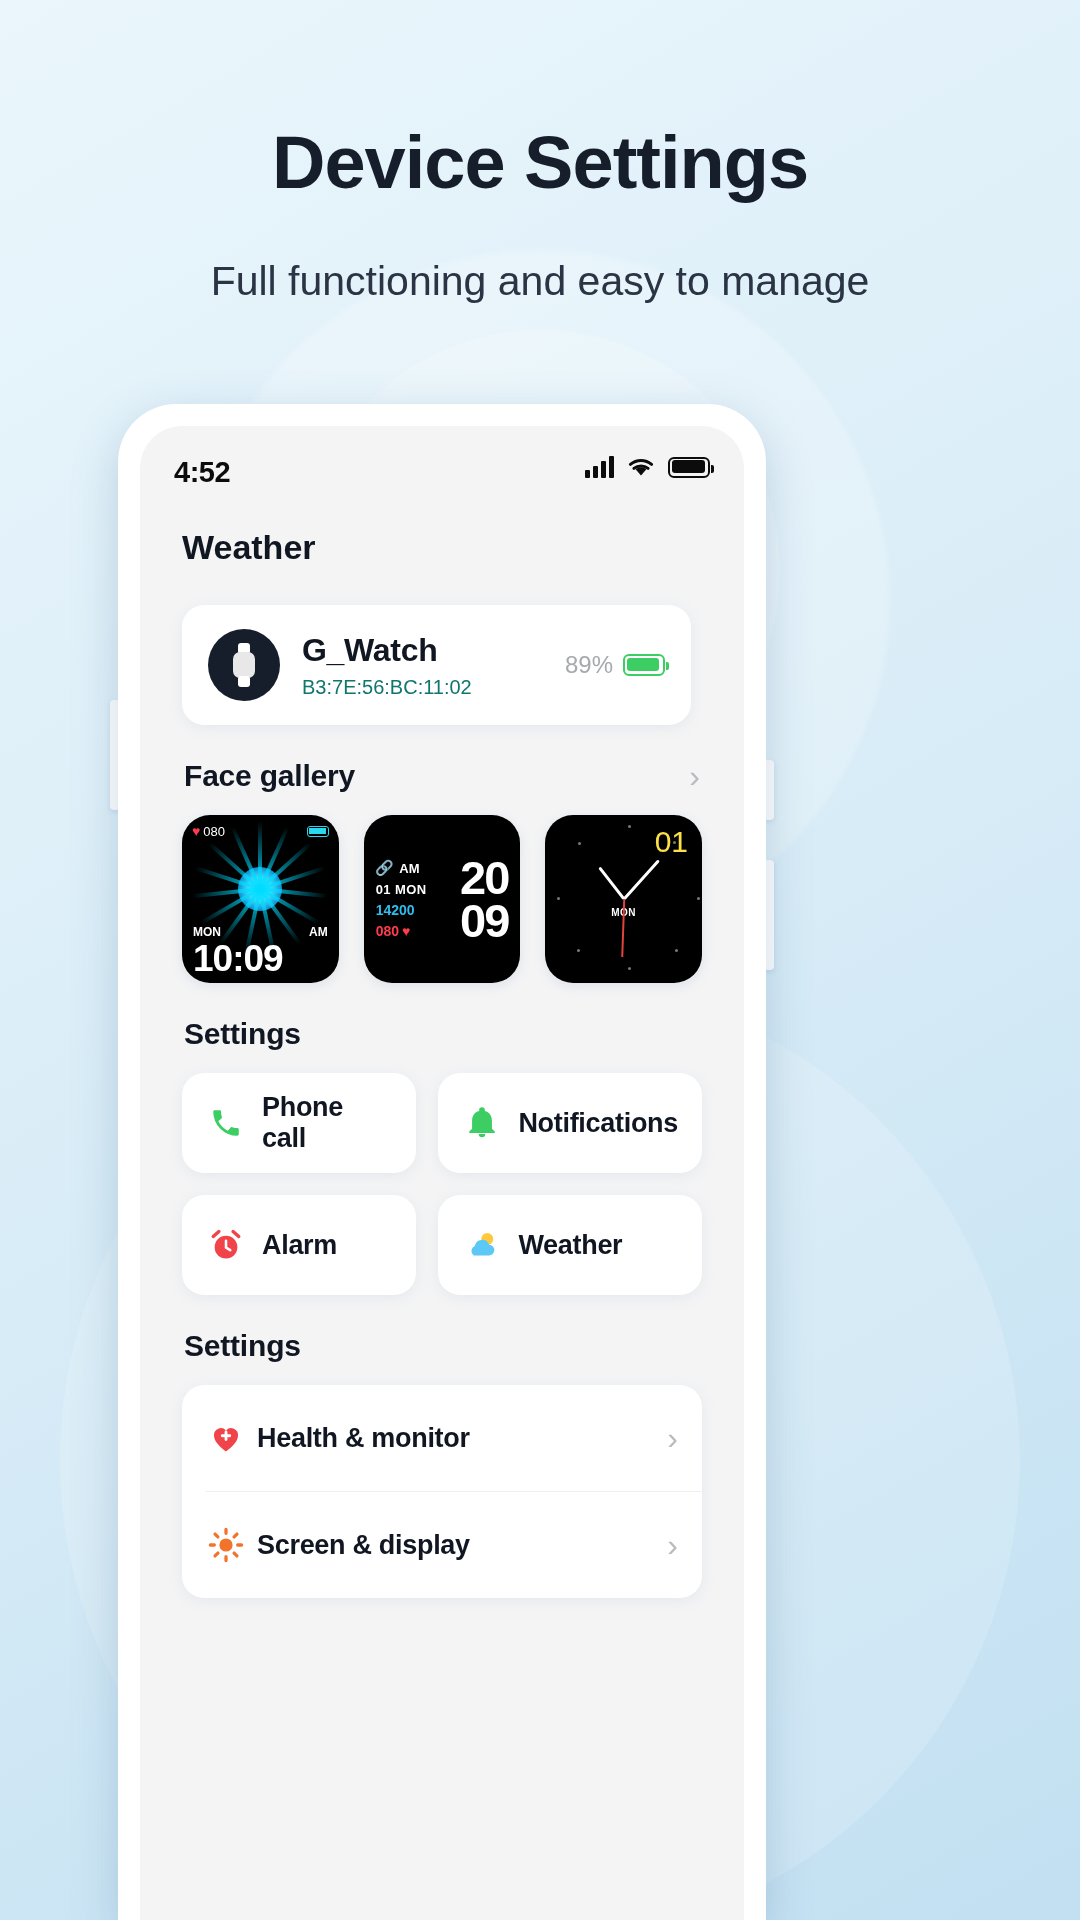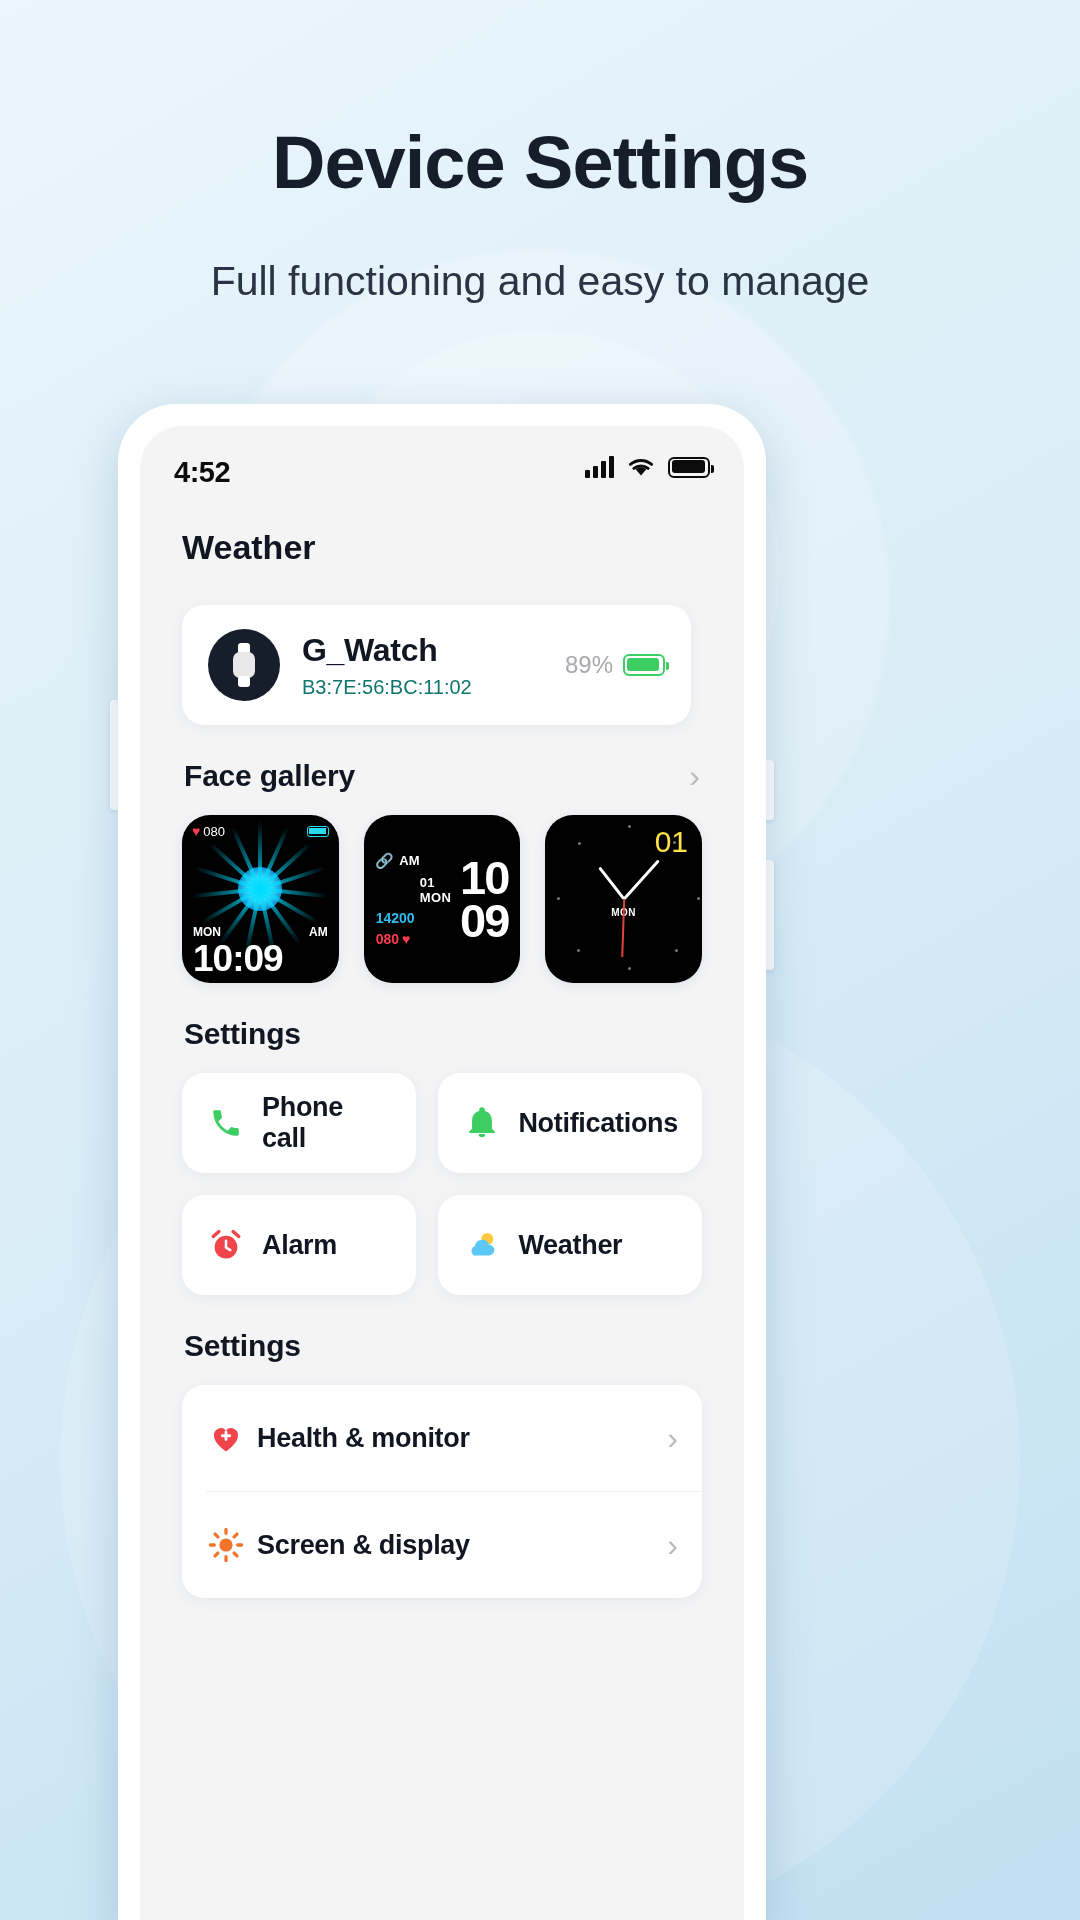--- a/index.html
+++ b/index.html
@@ -123,21 +123,21 @@
   .f1-lbl { display:flex; justify-content:space-between; font-size:12px; color:#fff; font-weight:bold;}
   .f1-time { font-size:37px; font-weight:bold; color:#fff; line-height:1; letter-spacing:-1px; margin-top:1px;}
   
   .f2 { padding:13px 12px; display:flex; height:100%; }
   .f2-l { display:flex; flex-direction:column; justify-content:center; gap:5px; }
   .f2-r { flex:1; display:flex; flex-direction:column; justify-content:center;
           align-items:flex-end; }
   .f2-row1 { display:flex; align-items:center; gap:5px; }
   .f2-link { color:#fff; font-size:15px; }
   .f2-am { color:#fff; font-size:13px; font-weight:bold; }
-  .f2-date { color:#fff; font-size:13px; font-weight:bold; letter-spacing:.4px;margin-left:44px;}
+  .f2-date { color:#fff; font-size:13px; font-weight:bold; letter-spacing:.4px;}
   .f2-steps { color:#2fbdf0; font-size:14px; font-weight:bold; }
   .f2-hr { color:#ff3b4e; font-size:14px; font-weight:bold; display:flex; gap:3px; align-items:center;}
   .f2-h1,.f2-h2 { font-size:47px; font-weight:bold; color:#fff; line-height:.92; letter-spacing:-2px;}
   
   .f3-dots i { position:absolute; width:3px; height:3px; background:#777; border-radius:50%;}
   .f3-num { position:absolute; right:14px; top:10px; font-size:30px; color:#fde047; font-weight:300;}
   .f3-mon { position:absolute; left:50%; transform:translateX(-50%); top:92px;
             font-size:10px; color:#fff; font-weight:bold; letter-spacing:.5px;}
   .f3-hand-h { position:absolute; left:50%; top:50%; width:3px; height:40px; background:#fff;
                transform-origin:50% 100%; transform:translate(-50%,-100%) rotate(-38deg); border-radius:2px;}
@@ -267,21 +267,21 @@
               <span class="f2-am">AM</span>
             </div>
             <div class="f2-date">01 MON</div>
             <div class="f2-steps">14200</div>
             <div class="f2-hr">
               <span>080</span>
               <span>♥</span>
             </div>
           </div>
           <div class="f2-r">
-            <div class="f2-h1">10</div>
+            <div class="f2-h1">20</div>
             <div class="f2-h2">09</div>
           </div>
         </div>
       </div>
 
       <div class="face">
         <div class="f3-dots">
           <i style="left:83px;top:10px"></i>
               <i style="left:128px;top:26px"></i>
           <i style="left:152px;top:82px"></i>

